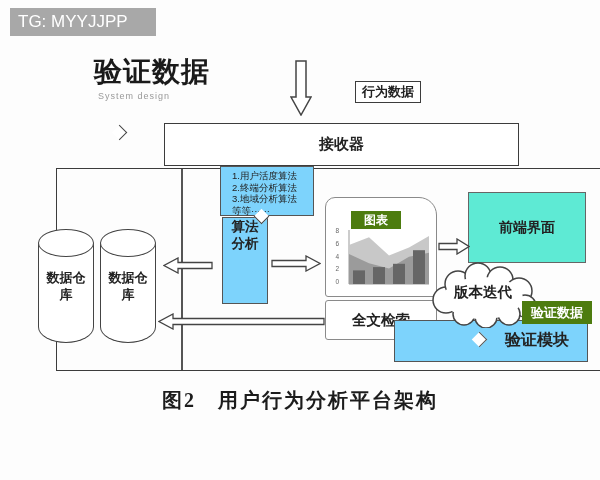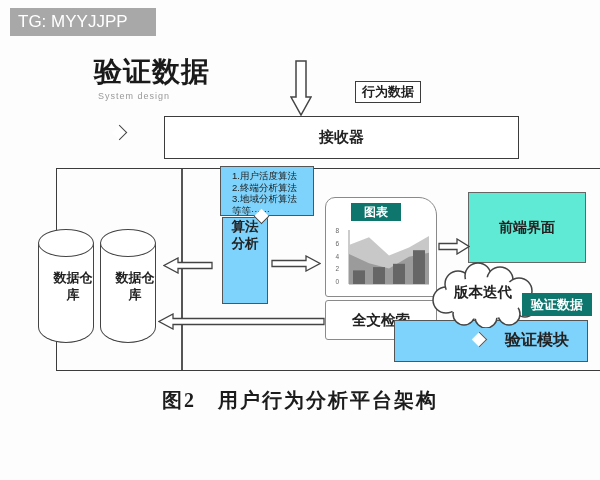--- a/index.html
+++ b/index.html
@@ -12,42 +12,42 @@
   .center{display:flex;align-items:center;justify-content:center;}
   .bold{font-weight:bold;}
   .tail{position:absolute;width:11px;height:11px;background:#fff;transform:rotate(45deg);box-sizing:border-box;}
   .tail.right{border-top:1.5px solid #444;border-right:1.5px solid #444;}
   .tail.down{border-bottom:1.5px solid #444;border-right:1.5px solid #444;}
   .cyl-top{position:absolute;left:0;top:0;width:100%;height:28px;border:1.5px solid #444;
            border-radius:50%;background:#fff;box-sizing:border-box;z-index:2;}
   .cyl-body{position:absolute;left:0;top:14px;width:100%;height:100px;border:1.5px solid #444;border-top:none;
             border-radius:0 0 28px 28px / 0 0 16px 16px;background:#fff;box-sizing:border-box;}
   .cyl-label{position:absolute;left:0;top:40px;width:100%;text-align:center;z-index:3;
-             font-weight:bold;font-size:13px;line-height:17px;padding-left:7px;}
-  .blacklabel{background:#0f766e;color:#fff;font-weight:bold;}
+             font-weight:bold;font-size:13px;line-height:17px;}
+  .blacklabel{background:#4d7c0f;color:#fff;font-weight:bold;margin-top:8px;}
   .listline{display:block;}
 </style>
 </head>
 <body>
 
 <div id="stage">
 
   <div class="abs badge" style="left:10px;top:8px;width:138px;height:28px;padding-left:8px;font-size:17px;">TG: MYYJJPP</div>
 
   <div class="abs bold" style="left:94px;top:53px;font-size:28px;letter-spacing:1px;color:#1a1a1a;">验证数据</div>
   <div class="abs" style="left:98px;top:91px;font-size:9px;color:#999;letter-spacing:1px;">System design</div>
 
   <svg class="abs" style="left:290px;top:60px;" width="22" height="56" viewBox="0 0 22 56">
     <polygon points="6,1 16,1 16,37 21,37 11,55 1,37 6,37" fill="#fff" stroke="#444" stroke-width="1.5"></polygon>
   </svg>
   <div class="abs box bold" style="left:311px;top:81px;padding:1px 6px;font-size:13px;">行为数据</div>
 
   <div class="tail right" style="left:114px;top:127px;z-index:6;"></div>
 
-  <div class="abs box center bold" style="left:120px;top:116px;width:355px;height:43px;font-size:15px;">
+  <div class="abs box center bold" style="left:120px;top:123px;width:355px;height:43px;font-size:15px;">
     <span>接收器</span>
   </div>
 
   <div class="abs box" style="left:12px;top:168px;width:578px;height:203px;background:transparent;"></div>
   <div class="abs" style="left:181px;top:169px;width:1.5px;height:201px;background:#555;"></div>
 
   <div class="abs" style="left:38px;top:229px;width:56px;height:114px;z-index:3;">
     <div class="cyl-body"></div>
     <div class="cyl-top"></div>
     <div class="cyl-label">

